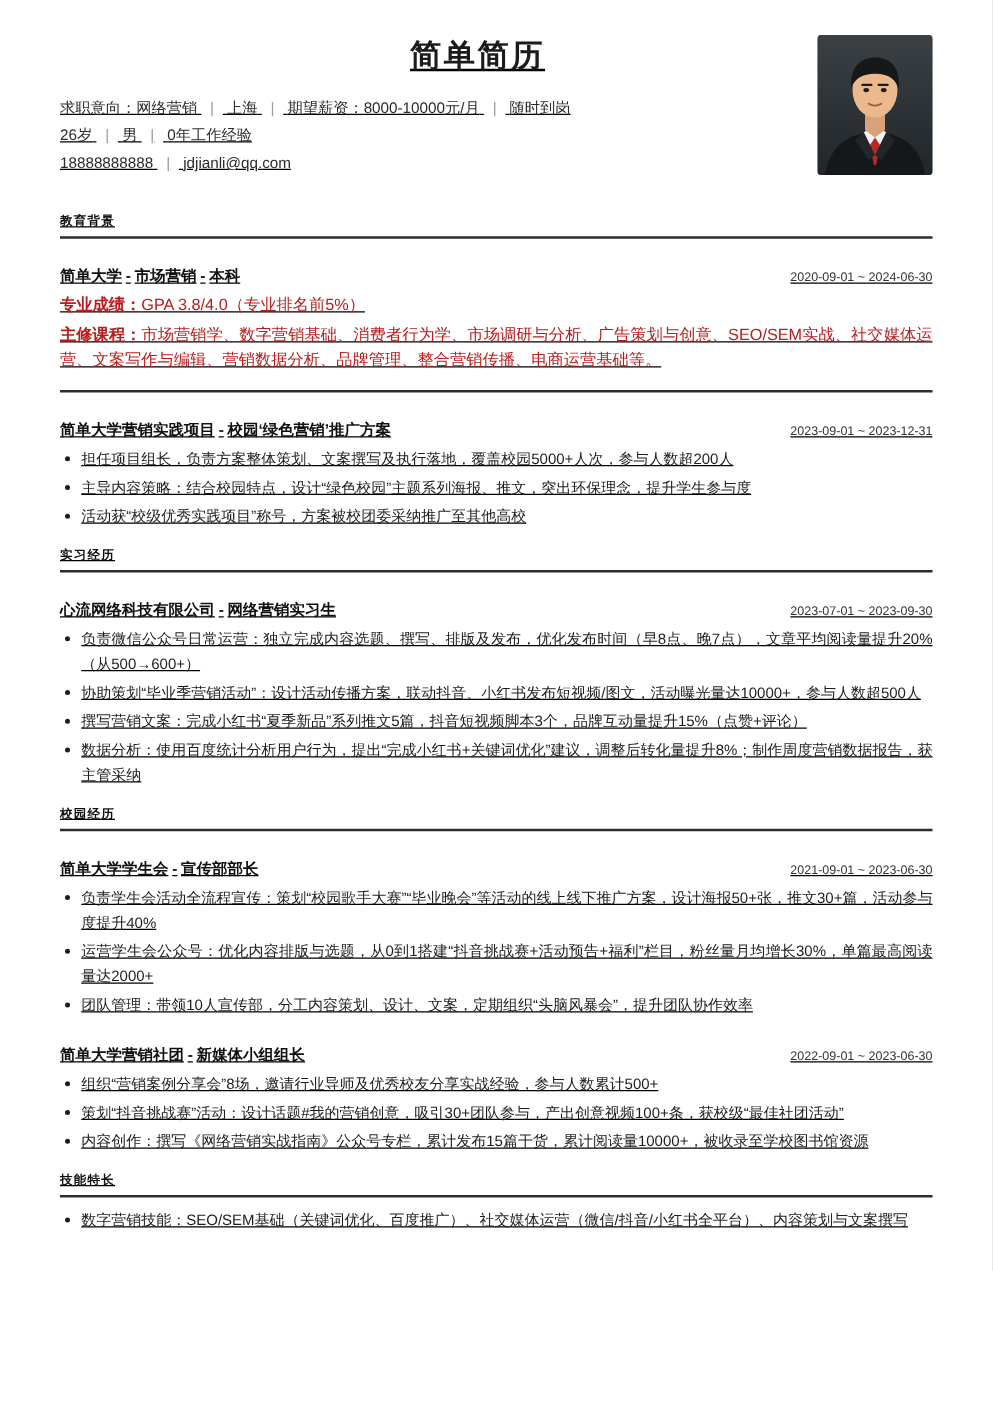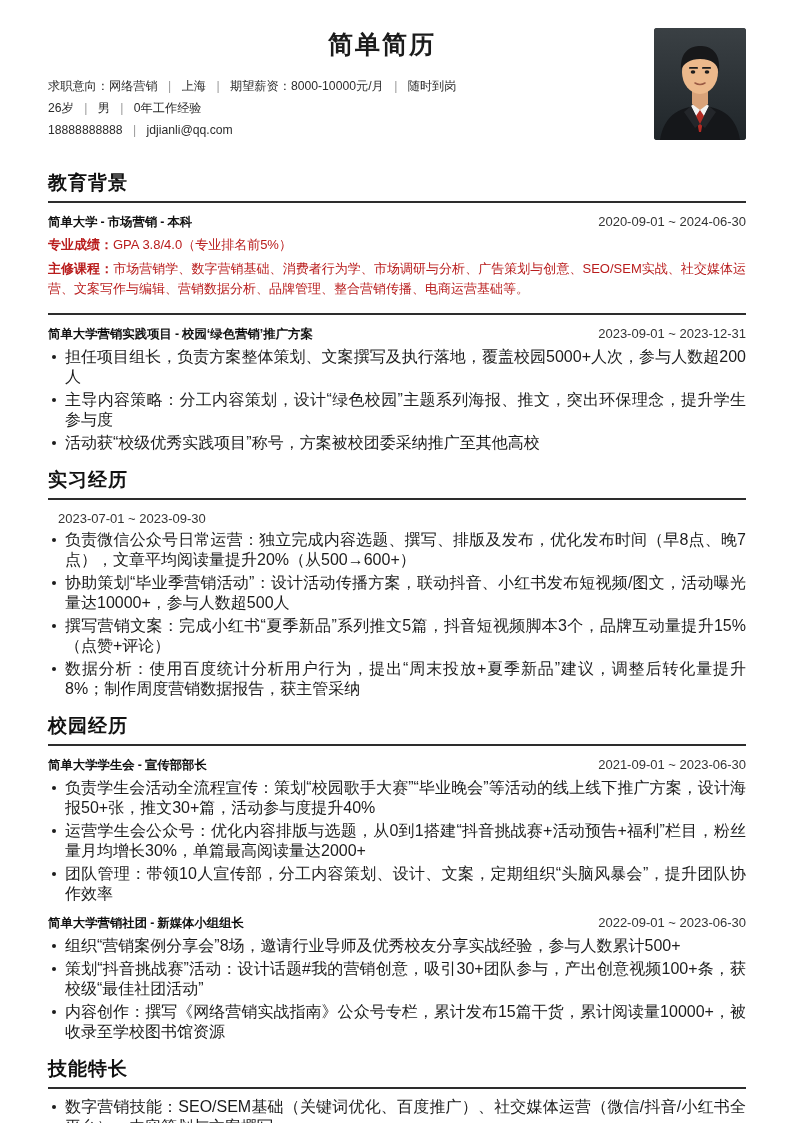--- a/index.html
+++ b/index.html
@@ -12,20 +12,21 @@
   }
   .page {
     width: 794px;
     height: 1123px;
     background: #ffffff;
     margin: 0 auto;
     position: relative;
     box-sizing: border-box;
     padding: 26px 48px 0 48px;
     overflow: hidden;
+    text-decoration: underline;
   }
   
   .header {
     position: relative;
     min-height: 128px;
   }
   .resume-title {
     text-align: center;
     font-size: 25px;
     font-weight: bold;
@@ -54,51 +55,51 @@
     border-radius: 3px;
     overflow: hidden;
     background: #2f3437;
   }
   .avatar svg { display: block; }
   
   .section {
     margin-top: 14px;
   }
   .section-title {
-    font-size: 19px;
+    font-size: 10px;
     font-weight: bold;
     color: #111;
     padding-bottom: 5px;
     letter-spacing: 1px;
   }
   .section-rule {
     height: 2px;
     background: #2d2d2d;
     margin-bottom: 8px;
   }
   .entry {
-    margin-top: 11px;
+    margin-top: 22px;
   }
   .entry-head {
     display: flex;
     justify-content: space-between;
     align-items: baseline;
     font-size: 12.4px;
   }
   .entry-title {
     font-weight: bold;
     color: #111;
   }
   .entry-title .dash {
     font-weight: bold;
     color: #111;
     padding: 0 3px;
   }
   .entry-date {
-    font-size: 13px;
+    font-size: 10px;
     color: #333;
     white-space: nowrap;
     padding-left: 10px;
     text-align: right;
   }
   .kv {
     font-size: 13px;
     color: #b91c1c;
     line-height: 20px;
     margin-top: 4px;
@@ -108,21 +109,21 @@
     font-weight: bold;
   }
   ul.bullets {
     list-style: none;
     margin: 4px 0 0 0;
     padding: 0;
   }
   ul.bullets li {
     position: relative;
     padding-left: 17px;
-    font-size: 16px;
+    font-size: 12px;
     line-height: 20px;
     color: #1c1c1c;
     margin-bottom: 3px;
     text-align: justify;
   }
   ul.bullets li:before {
     content: "";
     position: absolute;
     left: 4px;
     top: 8px;
@@ -226,39 +227,42 @@
 
     <div class="entry">
       <div class="entry-head">
         <div class="entry-title">
           <span>简单大学营销实践项目</span><span class="dash">-</span><span>校园‘绿色营销’推广方案</span>
         </div>
         <div class="entry-date">2023-09-01 ~ 2023-12-31</div>
       </div>
       <ul class="bullets">
         <li>担任项目组长，负责方案整体策划、文案撰写及执行落地，覆盖校园5000+人次，参与人数超200人</li>
-        <li>主导内容策略：分工内容策划，设计“绿色校园”主题系列海报、推文，突出环保理念，提升学生参与度</li>
+        <li>主导内容策略：结合校园特点，设计“绿色校园”主题系列海报、推文，突出环保理念，提升学生参与度</li>
         <li>活动获“校级优秀实践项目”称号，方案被校团委采纳推广至其他高校</li>
       </ul>
     </div>
   </div>
 
   <div class="section">
     <div class="section-title">实习经历</div>
     <div class="section-rule"></div>
 
     <div class="entry">
       <div class="entry-head">
+        <div class="entry-title">
+          <span>心流网络科技有限公司</span><span class="dash">-</span><span>网络营销实习生</span>
+        </div>
         <div class="entry-date">2023-07-01 ~ 2023-09-30</div>
       </div>
       <ul class="bullets">
         <li>负责微信公众号日常运营：独立完成内容选题、撰写、排版及发布，优化发布时间（早8点、晚7点），文章平均阅读量提升20%（从500→600+）</li>
         <li>协助策划“毕业季营销活动”：设计活动传播方案，联动抖音、小红书发布短视频/图文，活动曝光量达10000+，参与人数超500人</li>
         <li>撰写营销文案：完成小红书“夏季新品”系列推文5篇，抖音短视频脚本3个，品牌互动量提升15%（点赞+评论）</li>
-        <li>数据分析：使用百度统计分析用户行为，提出“周末投放+夏季新品”建议，调整后转化量提升8%；制作周度营销数据报告，获主管采纳</li>
+        <li>数据分析：使用百度统计分析用户行为，提出“完成小红书+关键词优化”建议，调整后转化量提升8%；制作周度营销数据报告，获主管采纳</li>
       </ul>
     </div>
   </div>
 
   <div class="section">
     <div class="section-title">校园经历</div>
     <div class="section-rule"></div>
 
     <div class="entry">
       <div class="entry-head">

